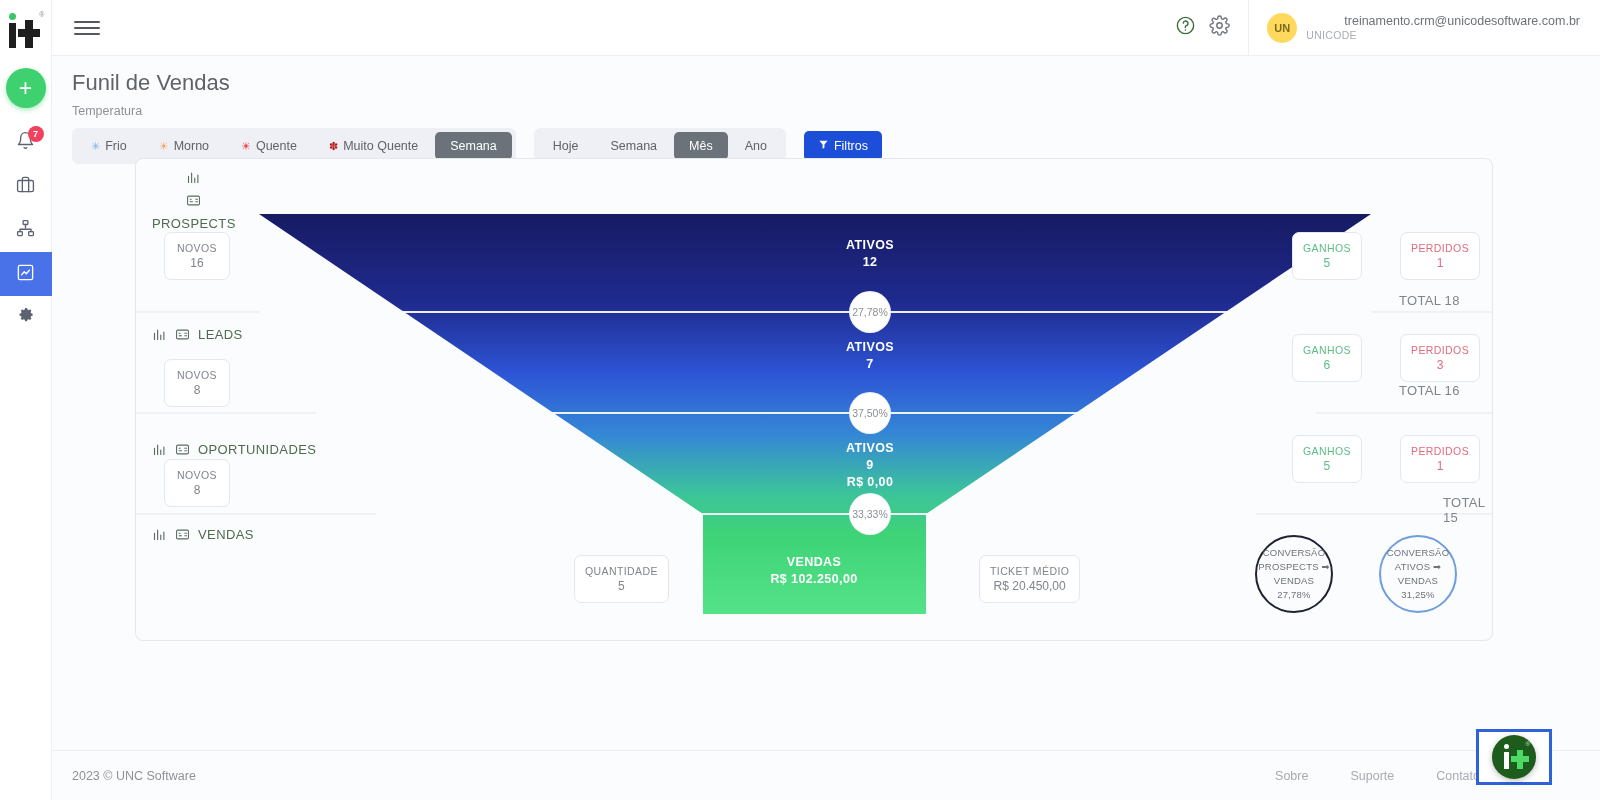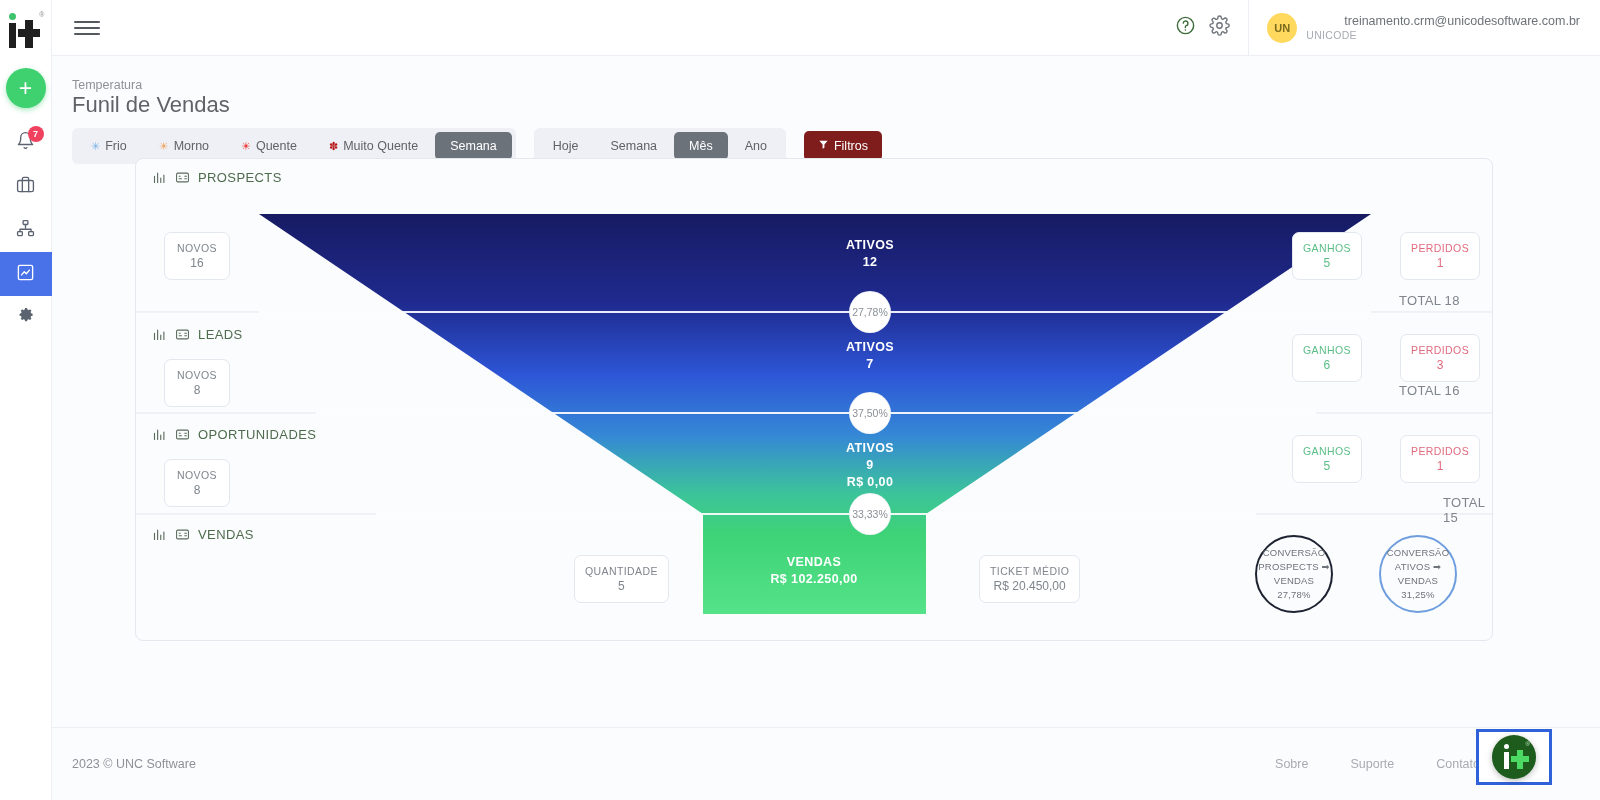--- a/index.html
+++ b/index.html
@@ -85,21 +85,21 @@
     font-family: inherit;
   }
   .seg-btn.on { background:#6c727a; color:#fff; }
   .temp-ic { font-size: 11px; line-height:1; }
   .date-wrap { background:#fff; border-radius:5px; display:flex; align-items:center;
     width: 182px; height: 30px; padding: 0 8px 0 10px; margin-left: 4px; }
   .date-wrap input { border:none; outline:none; font-size:12.5px; color:#9aa0a6;
      width: 100%; font-family: inherit; background: transparent; }
   .date-x { color:#b8bdc4; font-size:14px; cursor:pointer; padding-left:4px; }
   #filtros {
-    background:#7f1d1d; color:#fff; border:none; border-radius:5px; height:30px;
+    background:#1d4ed8; color:#fff; border:none; border-radius:5px; height:30px;
     padding: 0 14px; font-size:12.5px; cursor:pointer; display:flex; align-items:center; gap:5px;
     font-family: inherit;
   }
 
   
   #card {
     position:absolute; left: 83px; top: 102px; width: 1358px; height: 483px;
     background:#fbfcfe; border:1px solid #e3e7ee; border-radius:8px; overflow:hidden;
   }
   #funnel-svg { position:absolute; left:0; top:0; width:1358px; height:483px; }
@@ -135,21 +135,21 @@
   .conv-circle {
     position:absolute; width:78px; height:78px; border-radius:50%;
     display:flex; flex-direction:column; align-items:center; justify-content:center;
     text-align:center; font-size:9.5px; line-height:1.45; color:#6d737a; letter-spacing:.2px;
   }
   .conv-circle.dark { border:2px solid #1d2330; }
   .conv-circle.blue { border:2px solid #6e9ede; }
 
   
   #footer {
-    position:absolute; left:0; bottom:0; width:1548px; height:73px;
+    position:absolute; left:0; bottom:0; width:1548px; height:50px;
     border-top:1px solid #eceff3; display:flex; align-items:center;
     background:#fbfcfe;
   }
   #copy { margin-left:20px; font-size:12.5px; color:#8d9298; }
   #flinks { margin-left:auto; display:flex; gap:42px; margin-right: 120px; font-size:12.5px; color:#a7acb2; }
   #flinks span { cursor:pointer; }
 
   #fab-wrap {
     position:absolute; right: 48px; bottom: 15px; width: 76px; height: 56px;
     border: 3px solid #2f62d8; background:#fff;
@@ -263,22 +263,22 @@
         <div id="uemail">treinamento.crm@unicodesoftware.com.br</div>
         <div id="uorg">UNICODE</div>
       </div>
     </div>
   </div>
 </div>
 
 <div id="page">
 
   <div id="pagehead">
+    <div id="pgtitle">Funil de Vendas</div>
     <div id="pgsub">Temperatura</div>
-    <div id="pgtitle">Funil de Vendas</div>
   </div>
 
   <div id="filterrow">
     <div class="seg">
       <button class="seg-btn">
         <span class="temp-ic" style="color:#7fb3e8">✳</span>
         <span>Frio</span>
       </button>
       <button class="seg-btn">
         <span class="temp-ic" style="color:#f0a868">☀</span>
@@ -332,21 +332,21 @@
       <path d="M 123,55 L 1235,55 L 790,355 L 790,455 L 567,455 L 567,355 Z" fill="url(#gfun)"></path>
 
       <line x1="0" y1="153" x2="1358" y2="153" stroke="#e3e7ee" stroke-width="1"></line>
       <line x1="0" y1="254" x2="1358" y2="254" stroke="#e3e7ee" stroke-width="1"></line>
       <line x1="0" y1="355" x2="1358" y2="355" stroke="#e3e7ee" stroke-width="1"></line>
       <line x1="123" y1="153" x2="1235" y2="153" stroke="#ffffff" stroke-width="2" opacity=".85"></line>
       <line x1="180" y1="254" x2="1180" y2="254" stroke="#ffffff" stroke-width="2" opacity=".85"></line>
       <line x1="240" y1="355" x2="1120" y2="355" stroke="#ffffff" stroke-width="2" opacity=".85"></line>
     </svg>
 
-    <div class="stage-title" style="left:16px; top:11px;">
+    <div class="stage-title" style="left:16px; top:11px;flex-direction:column;">
       <span class="t-ic">
         <svg viewBox="0 0 24 24" fill="none" stroke="currentColor" stroke-width="1.8" stroke-linecap="round">
           <path d="M4 20V10M9 20V5M14 20v-7M19 20V8"></path>
         </svg>
       </span>
       <span class="t-ic">
         <svg viewBox="0 0 24 24" fill="none" stroke="currentColor" stroke-width="1.7">
           <rect x="2.5" y="5" width="19" height="14" rx="2"></rect>
             <path d="M6 10h3M6 14h5M15 10h4M15 14h4"></path>
         </svg>
@@ -398,21 +398,21 @@
       <div class="lbl">GANHOS</div>
       <div class="val">6</div>
     </div>
     <div class="chip perdidos" style="left:1264px; top:175px;">
       <div class="lbl">PERDIDOS</div>
       <div class="val">3</div>
     </div>
     <div class="total-lbl" style="left:1263px; top:224px;">TOTAL 16</div>
     <div class="pct" style="left:714px; top:234px;">37,50%</div>
 
-    <div class="stage-title" style="left:16px; top:268px;">
+    <div class="stage-title" style="left:16px; top:283px;">
       <span class="t-ic">
         <svg viewBox="0 0 24 24" fill="none" stroke="currentColor" stroke-width="1.8" stroke-linecap="round">
           <path d="M4 20V10M9 20V5M14 20v-7M19 20V8"></path>
         </svg>
       </span>
       <span class="t-ic">
         <svg viewBox="0 0 24 24" fill="none" stroke="currentColor" stroke-width="1.7">
           <rect x="2.5" y="5" width="19" height="14" rx="2"></rect>
             <path d="M6 10h3M6 14h5M15 10h4M15 14h4"></path>
         </svg>

